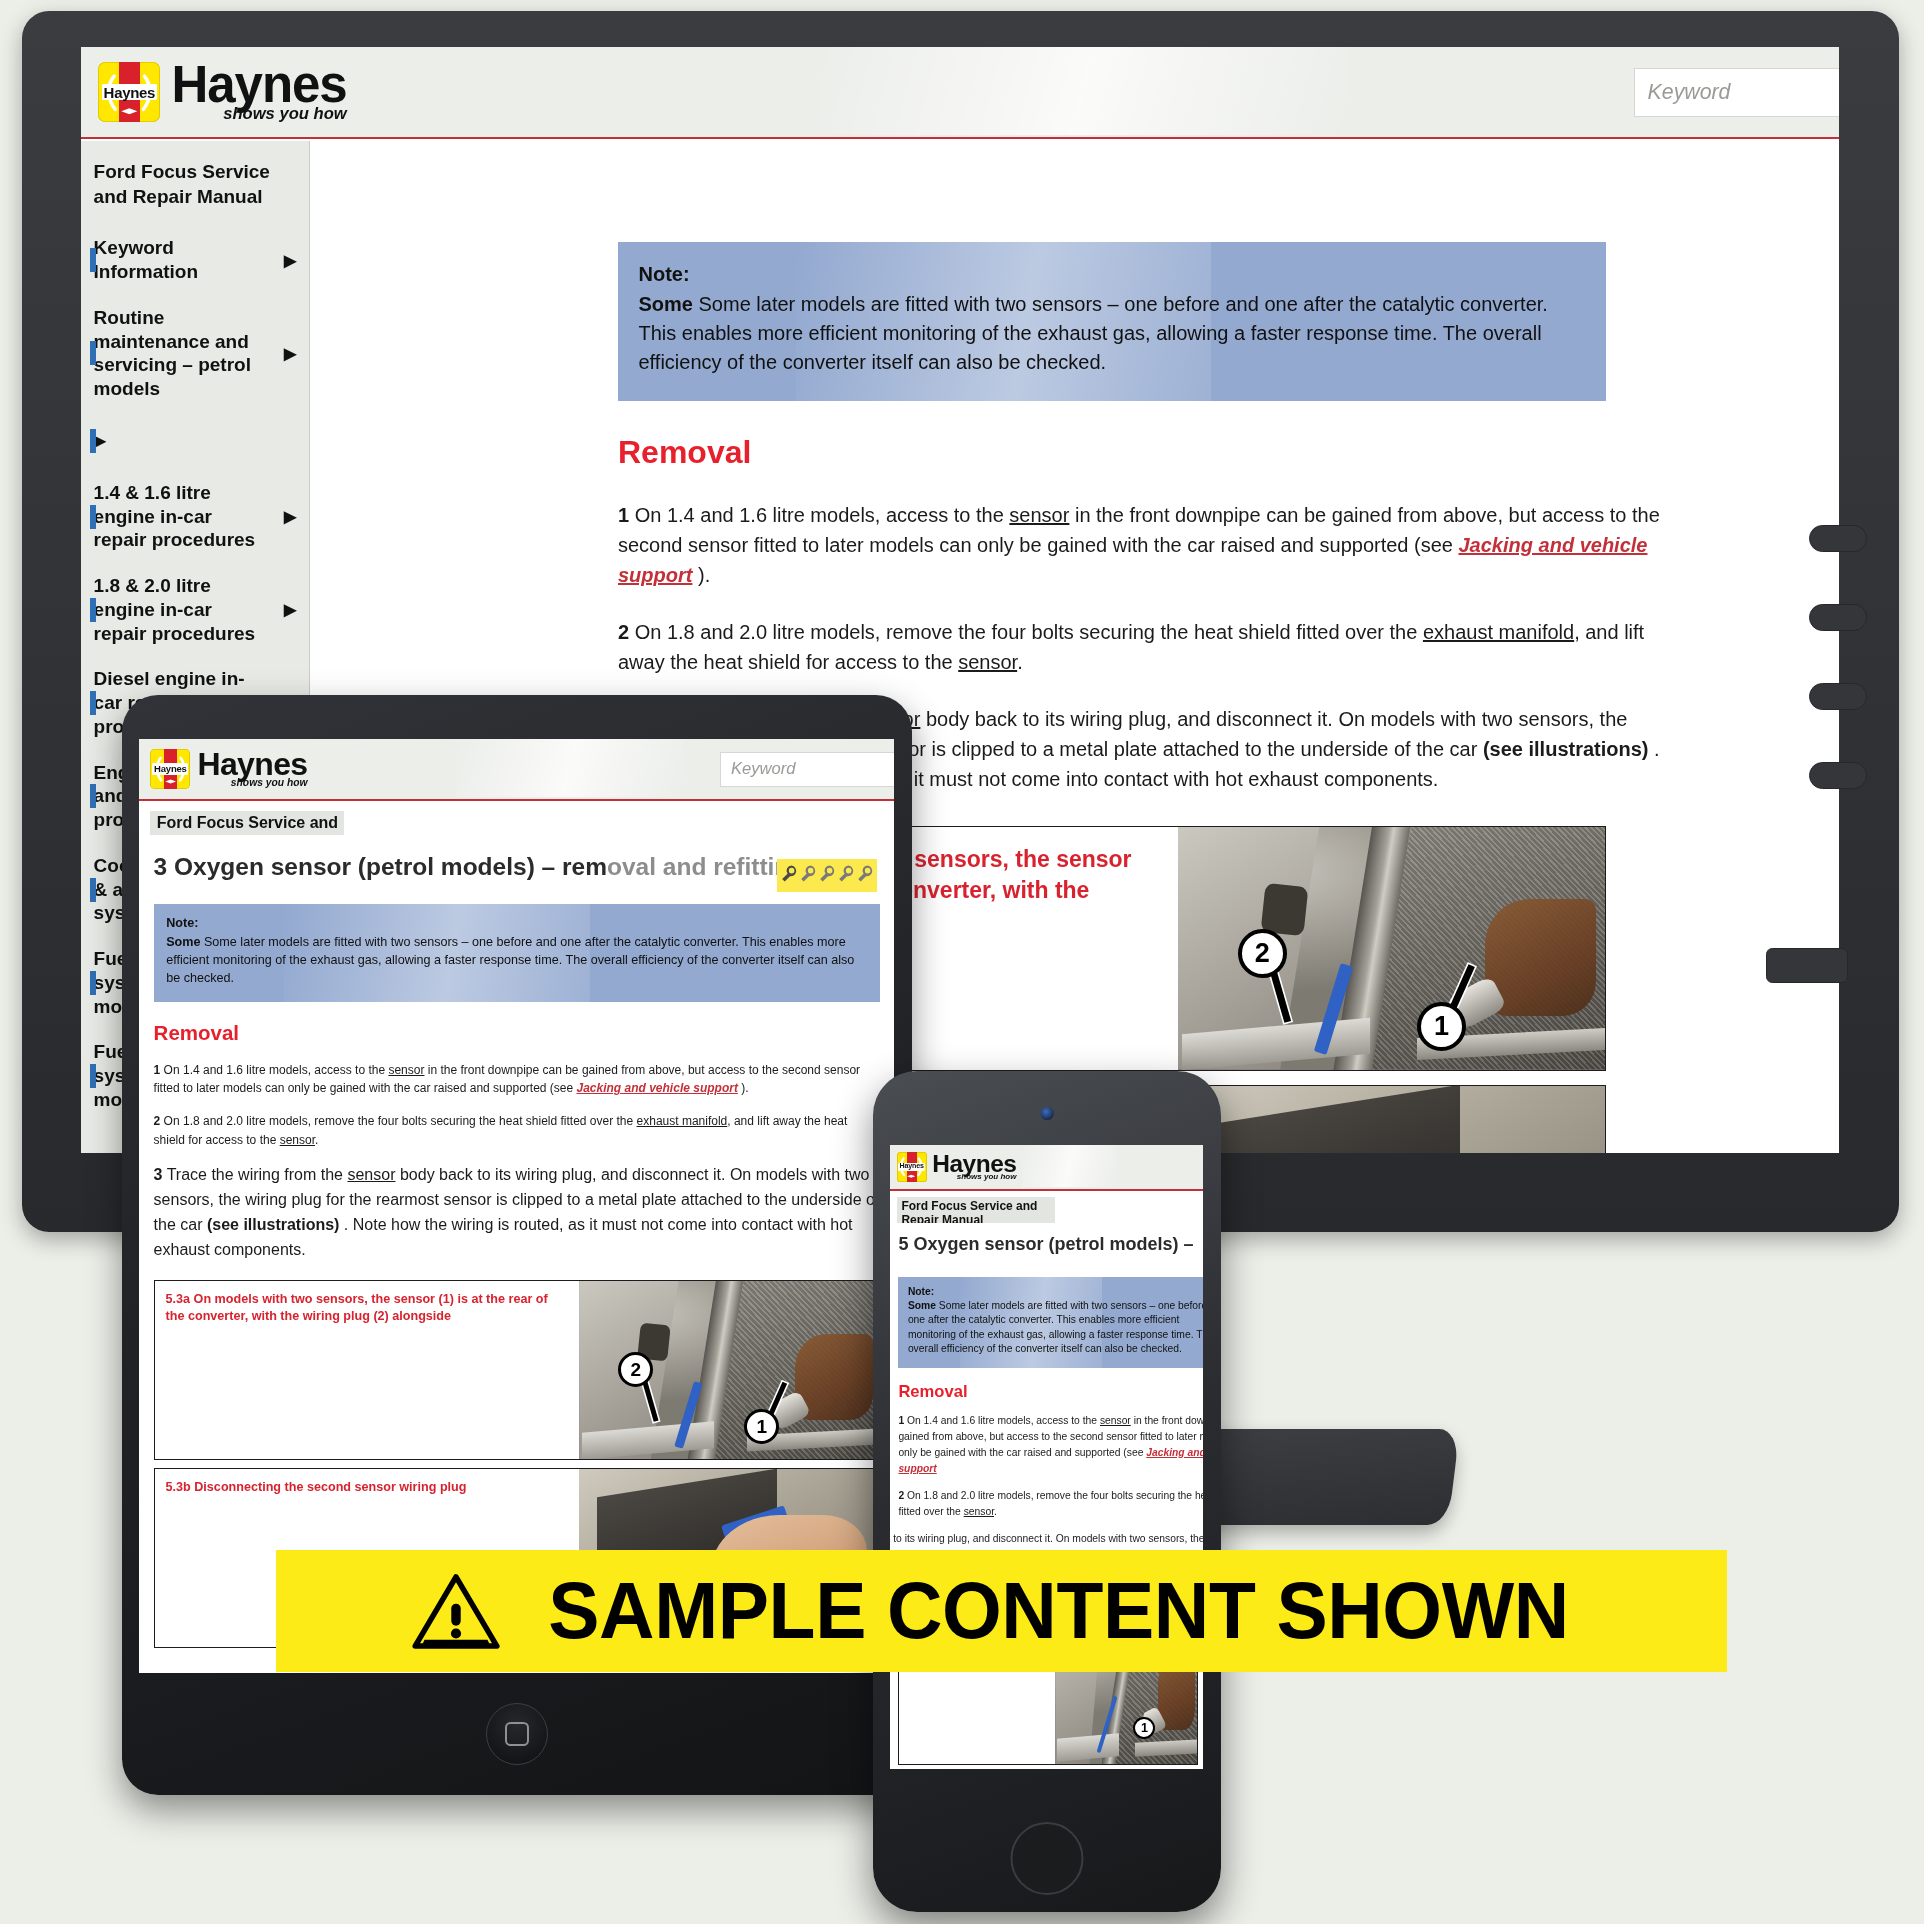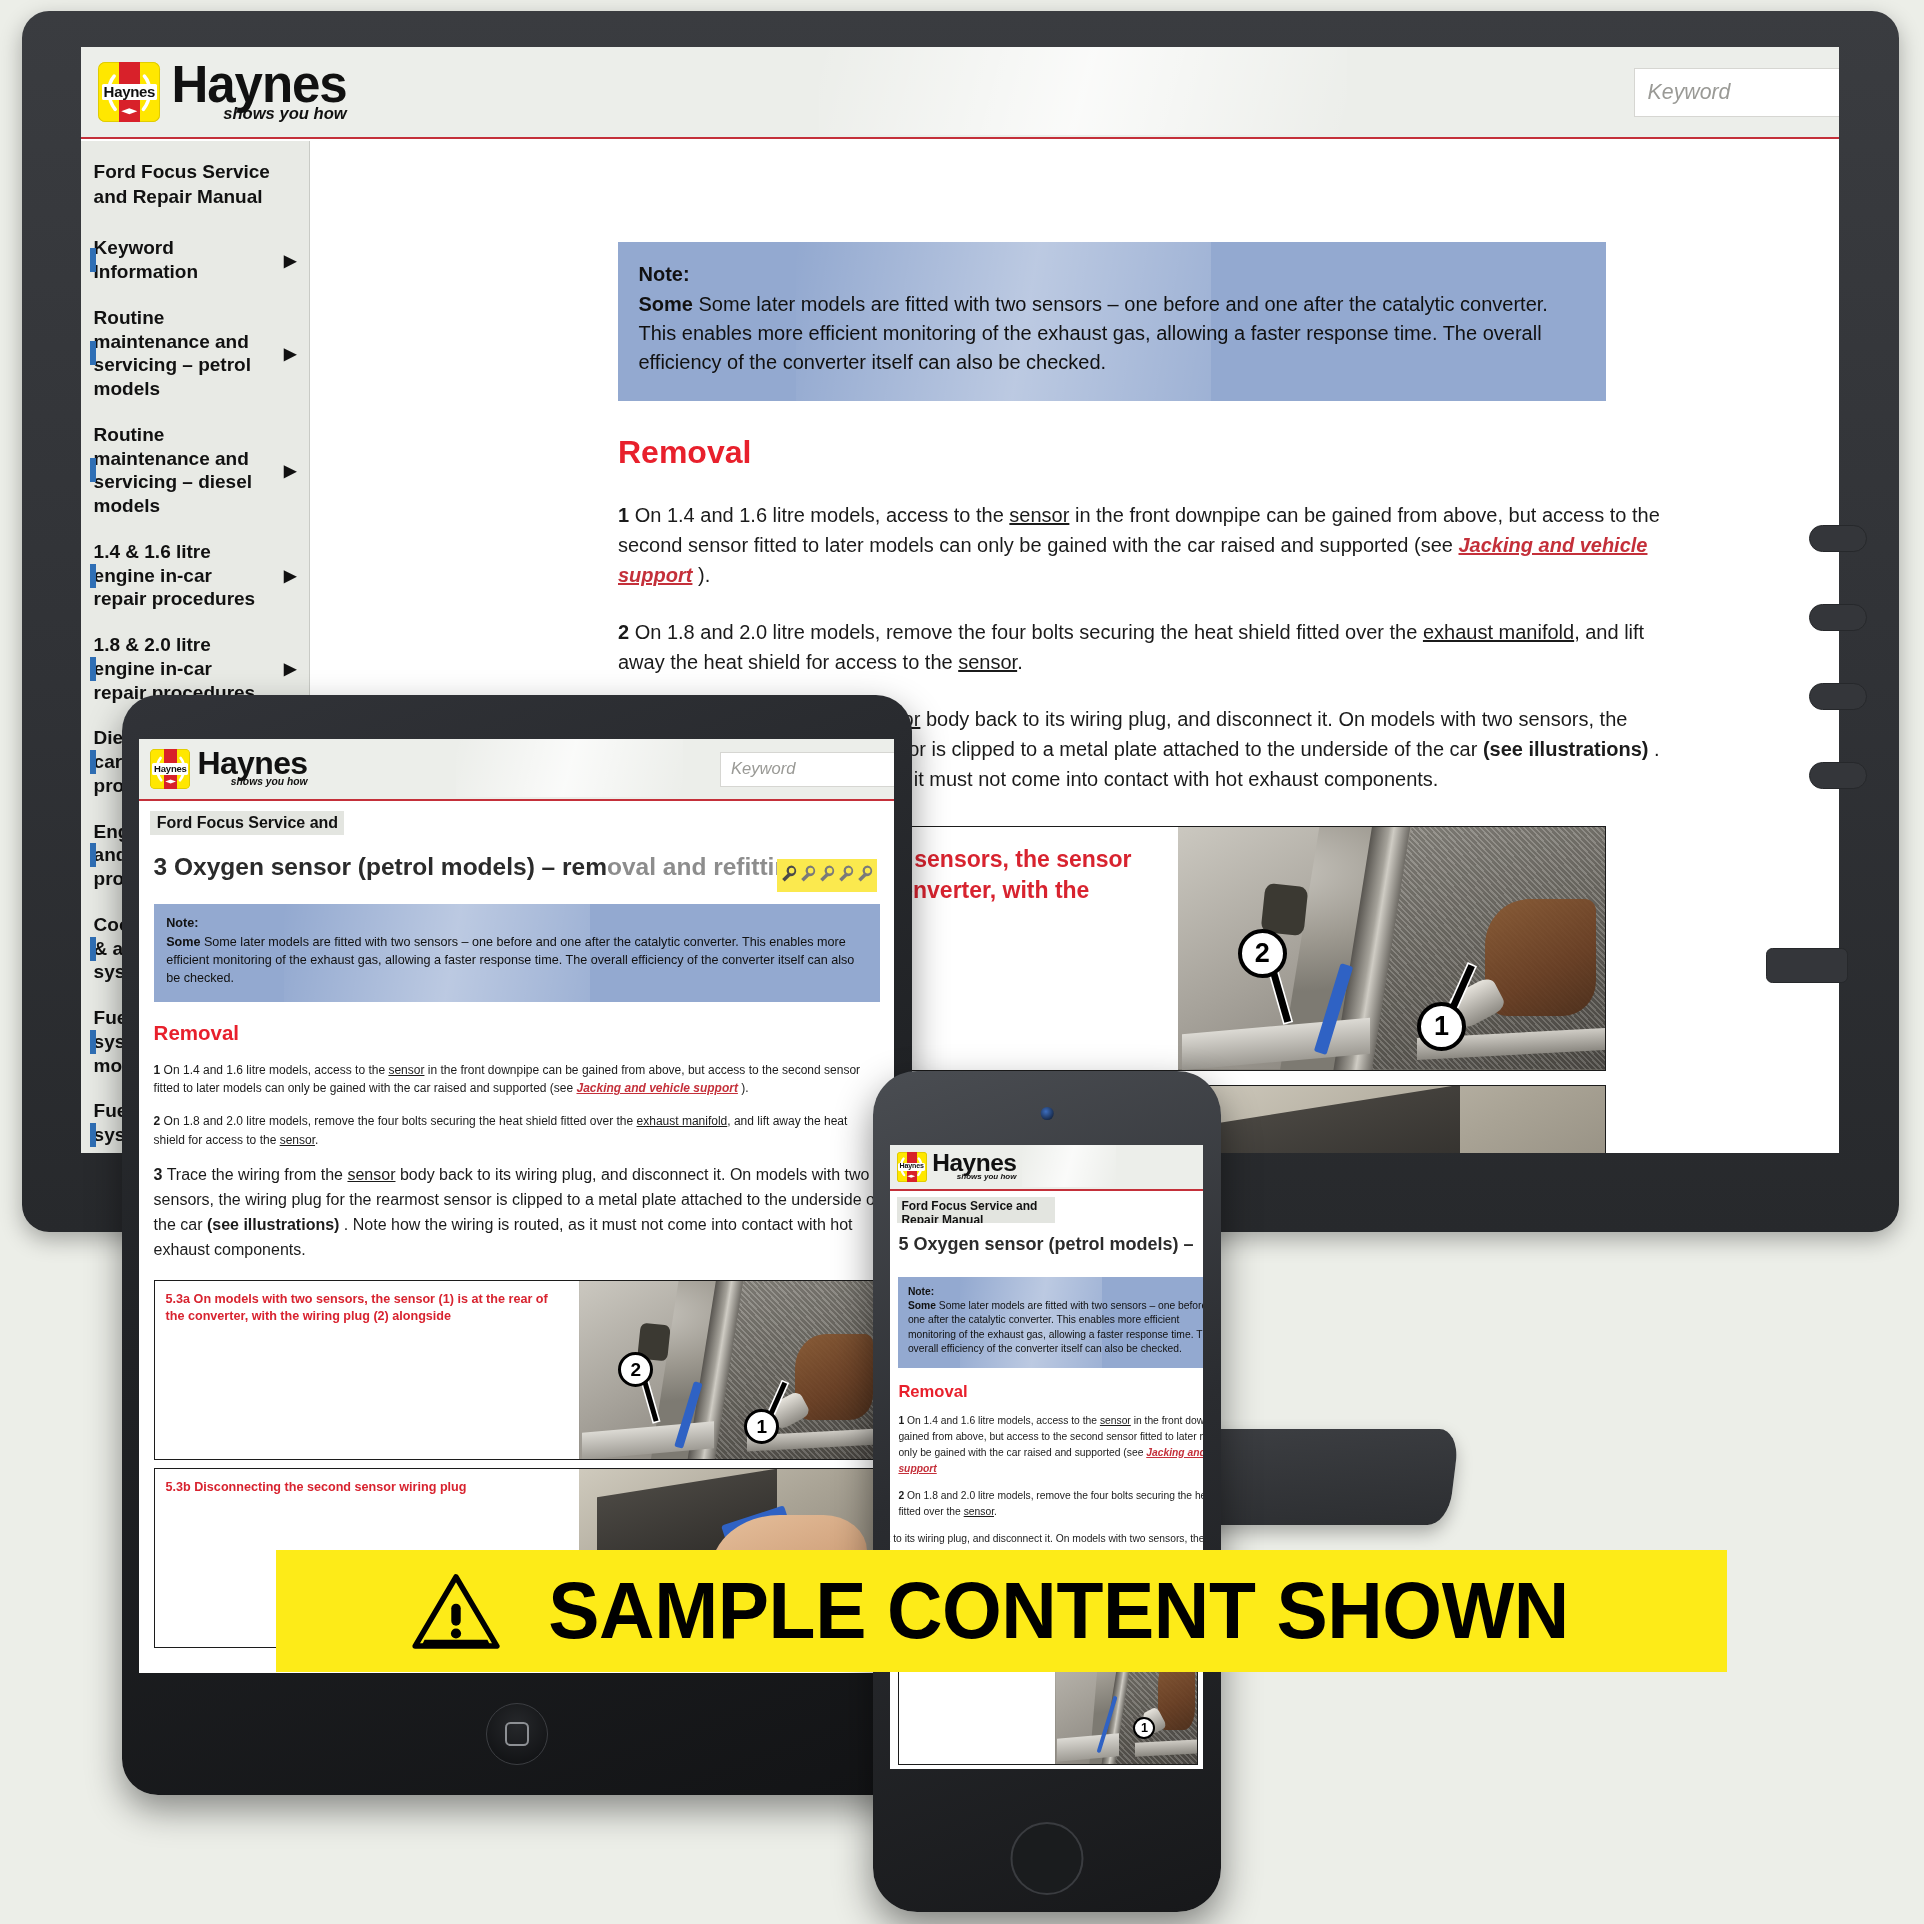--- a/index.html
+++ b/index.html
@@ -51,21 +51,21 @@
   .page { position:relative; width:100%; height:100%; background:#fff; }
   .hdr {
     position:relative; background:#eceeea; display:flex; align-items:center;
     border-bottom:2.4px solid #c4303a;
   }
   .hdr::after{
     content:""; position:absolute; left:42%; top:0; bottom:2.4px; width:30%;
     background:linear-gradient(105deg,rgba(255,255,255,0) 0%,rgba(255,255,255,.75) 50%,rgba(255,255,255,0) 100%);
     pointer-events:none;
   }
-  .logo-wrap { display:flex; }
+  .logo-wrap { display:flex; align-items:center; }
   .logo-badge {
     background:#ffe700; border-radius:12%; position:relative;
     display:flex; align-items:center; justify-content:center; overflow:hidden;
     box-shadow:inset 0 0 0 0.8px #d9c500;
   }
   .logo-badge .redbar {
     position:absolute; left:33%; top:0; width:34%; height:100%; background:#d8212a;
   }
   .logo-badge .wreath {
     position:absolute; left:6%; top:8%; width:88%; height:84%;
@@ -284,21 +284,20 @@
           <span style="font-size:19px; line-height:1.25; width:166px;">Keyword Information</span>
           <span class="nav-arrow" style="font-size:16px;">▶</span>
         </div>
         <div class="nav-item" style="min-height:36px; margin-bottom:22px;">
           <span class="tick" style="height:24px;"></span>
           <span style="font-size:19px; line-height:1.25; width:166px;">Routine maintenance and servicing – petrol models</span>
           <span class="nav-arrow" style="font-size:16px;">▶</span>
         </div>
         <div class="nav-item" style="min-height:36px; margin-bottom:22px;">
           <span class="tick" style="height:24px;"></span>
-          <span style="font-size:19px; line-height:1.25; width:166px;">Routine maintenance and servicing – diesel models</span>
           <span class="nav-arrow" style="font-size:16px;">▶</span>
         </div>
         <div class="nav-item" style="min-height:36px; margin-bottom:22px;">
           <span class="tick" style="height:24px;"></span>
           <span style="font-size:19px; line-height:1.25; width:166px;">1.4 &amp; 1.6 litre engine in-car repair procedures</span>
           <span class="nav-arrow" style="font-size:16px;">▶</span>
         </div>
         <div class="nav-item" style="min-height:36px; margin-bottom:22px;">
           <span class="tick" style="height:24px;"></span>
           <span style="font-size:19px; line-height:1.25; width:166px;">1.8 &amp; 2.0 litre engine in-car repair procedures</span>

